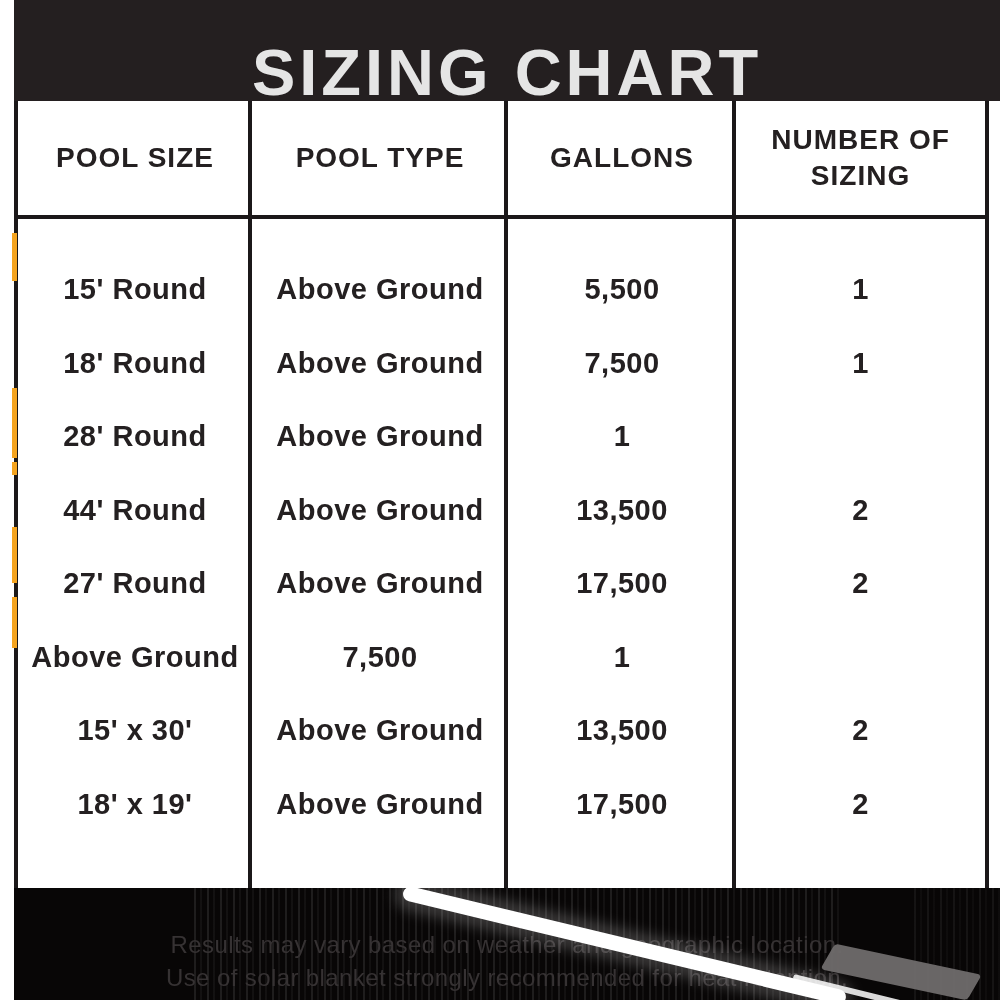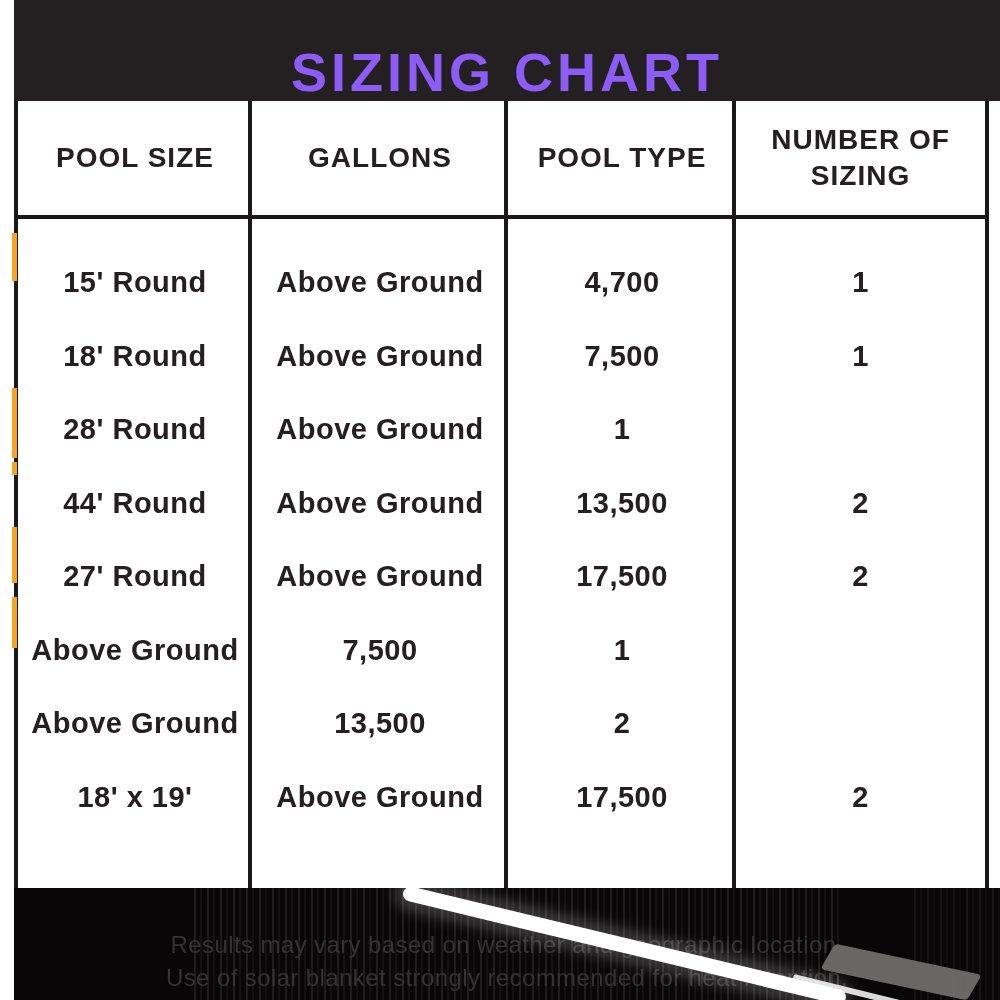--- a/index.html
+++ b/index.html
@@ -6,21 +6,21 @@
   html,body { width:1000px; height:1000px; background:#ffffff; }
   body { font-family:"Liberation Sans", sans-serif; }
   .screen { position:relative; width:1000px; height:1000px; background:#ffffff; overflow:hidden; }
 
   
   .title-band{
     position:absolute; left:14px; top:0; width:986px; height:101px;
     background:#241F20; display:flex; align-items:center; justify-content:center;
   }
   .title-band h1{
-    color:#8b5cf6; font-size:54px; font-weight:700; letter-spacing:4px;
+    color:#e5e5e5; font-size:65px; font-weight:700; letter-spacing:4px;
     line-height:1; transform:translateY(-2px); white-space:nowrap;margin-top:47px;
   }
 
   
   .table-frame{
     position:absolute; left:14px; top:101px; width:975px; height:791px;
     border-left:4px solid #1B1819; border-right:4px solid #1B1819;
     border-bottom:4px solid #8b5cf6; background:#ffffff;
   }
   .vline{ position:absolute; top:0; bottom:0; width:4px; background:#1B1819; }
@@ -28,21 +28,21 @@
 
   .grid-row{ display:grid; grid-template-columns:234px 256px 228px 249px; }
 
   .thead{ height:118px; border-bottom:4px solid #1B1819; }
   .th{
     display:flex; align-items:center; justify-content:center; text-align:center;
     font-size:28px; font-weight:700; letter-spacing:1px; color:#242021;
     line-height:1.28; padding:0 18px;
   }
 
-  .tbody{ padding-top:27px; }
+  .tbody{ padding-top:34px; }
   .tr{ height:73.5px; }
   .td{
     display:flex; align-items:center; justify-content:center; text-align:center;
     font-size:29px; font-weight:700; letter-spacing:0.5px; color:#242021;
     white-space:nowrap;
   }
 
   
   .accent-dash{ position:absolute; left:12px; width:5px; background:#F5A41F; }
   .d1{ top:233px; height:48px; }
@@ -102,30 +102,30 @@
     <h1>SIZING CHART</h1>
   </div>
 
   <div class="table-frame">
     <div class="vline v1"></div>
     <div class="vline v2"></div>
     <div class="vline v3"></div>
 
     <div class="thead grid-row">
       <div class="th">POOL SIZE</div>
+      <div class="th">POOL TYPE</div>
       <div class="th">GALLONS</div>
-      <div class="th">POOL TYPE</div>
       <div class="th">NUMBER OF SIZING</div>
     </div>
 
     <div class="tbody">
       <div class="tr grid-row">
         <div class="td">15' Round</div>
         <div class="td">Above Ground</div>
-        <div class="td">4,700</div>
+        <div class="td">5,500</div>
         <div class="td">1</div>
       </div>
       <div class="tr grid-row">
         <div class="td">18' Round</div>
         <div class="td">Above Ground</div>
         <div class="td">7,500</div>
         <div class="td">1</div>
       </div>
       <div class="tr grid-row">
         <div class="td">28' Round</div>
@@ -143,20 +143,21 @@
         <div class="td">Above Ground</div>
         <div class="td">17,500</div>
         <div class="td">2</div>
       </div>
       <div class="tr grid-row">
         <div class="td">Above Ground</div>
         <div class="td">7,500</div>
         <div class="td">1</div>
       </div>
       <div class="tr grid-row">
+        <div class="td">15' x 30'</div>
         <div class="td">Above Ground</div>
         <div class="td">13,500</div>
         <div class="td">2</div>
       </div>
       <div class="tr grid-row">
         <div class="td">18' x 19'</div>
         <div class="td">Above Ground</div>
         <div class="td">17,500</div>
         <div class="td">2</div>
       </div>

